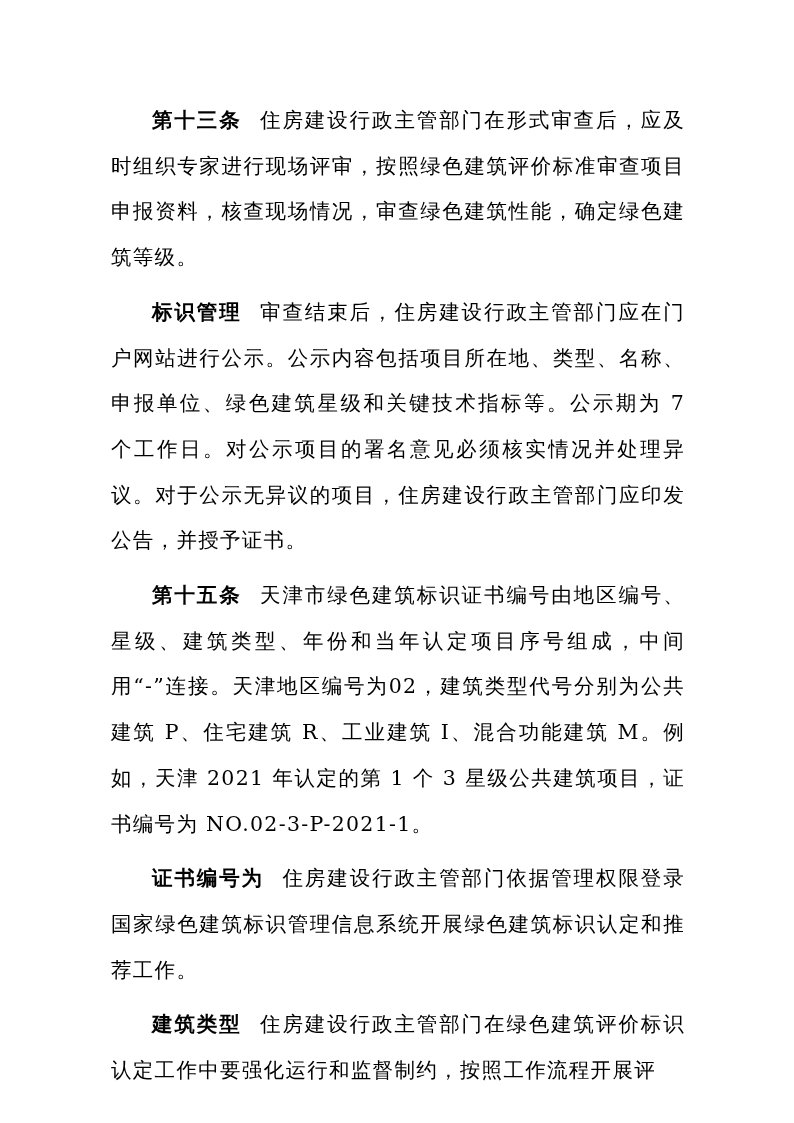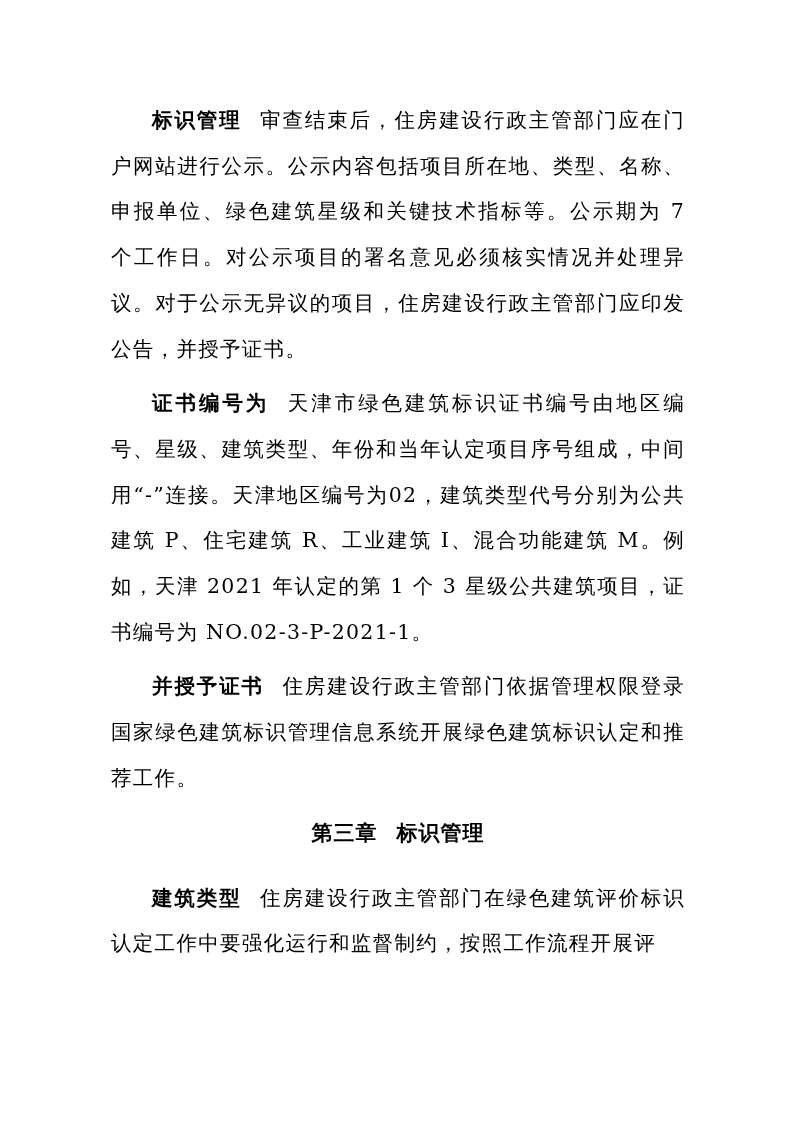--- a/index.html
+++ b/index.html
@@ -11,27 +11,27 @@
   .para .art { font-weight:bold; font-family:"DejaVu Sans", "Liberation Sans", sans-serif; margin-right:0.9em; }
   .chapter { font-size:21px; font-weight:bold; font-family:"DejaVu Sans", "Liberation Sans", sans-serif;
              text-align:center; margin:6px 0 20px 0; height:45px; line-height:45px; letter-spacing:1px; }
   .chapter span + span { margin-left:0.9em; }
 </style>
 </head>
 <body>
 
 <div class="page">
   <p class="para">
+    <span class="art">第十三条</span><span>住房建设行政主管部门在形式审查后，应及时组织专家进行现场评审，按照绿色建筑评价标准审查项目申报资料，核查现场情况，审查绿色建筑性能，确定绿色建筑等级。</span>
+  </p>
+  <p class="para">
     <span class="art">标识管理</span><span>审查结束后，住房建设行政主管部门应在门户网站进行公示。公示内容包括项目所在地、类型、名称、申报单位、绿色建筑星级和关键技术指标等。公示期为 7 个工作日。对公示项目的署名意见必须核实情况并处理异议。对于公示无异议的项目，住房建设行政主管部门应印发公告，并授予证书。</span>
   </p>
   <p class="para">
-    <span class="art">证书编号为</span><span>天津市绿色建筑标识证书编号由地区编号、星级、建筑类型、年份和当年认定项目序号组成，中间用“-”连接。天津地区编号为02，建筑类型代号分别为公共建筑 P、住宅建筑 R、工业建筑 I、混合功能建筑 M。例如，天津 2021 年认定的第 1 个 3 星级公共建筑项目，证书编号为 NO.02-3-P-2021-1。</span>
+    <span class="art">第十五条</span><span>天津市绿色建筑标识证书编号由地区编号、星级、建筑类型、年份和当年认定项目序号组成，中间用“-”连接。天津地区编号为02，建筑类型代号分别为公共建筑 P、住宅建筑 R、工业建筑 I、混合功能建筑 M。例如，天津 2021 年认定的第 1 个 3 星级公共建筑项目，证书编号为 NO.02-3-P-2021-1。</span>
   </p>
   <p class="para">
-    <span class="art">并授予证书</span><span>住房建设行政主管部门依据管理权限登录国家绿色建筑标识管理信息系统开展绿色建筑标识认定和推荐工作。</span>
+    <span class="art">证书编号为</span><span>住房建设行政主管部门依据管理权限登录国家绿色建筑标识管理信息系统开展绿色建筑标识认定和推荐工作。</span>
   </p>
-  <div class="chapter">
-    <span>第三章</span><span>标识管理</span>
-  </div>
   <p class="para">
     <span class="art">建筑类型</span><span>住房建设行政主管部门在绿色建筑评价标识认定工作中要强化运行和监督制约，按照工作流程开展评</span>
   </p>
 </div>
 
 </body></html>

